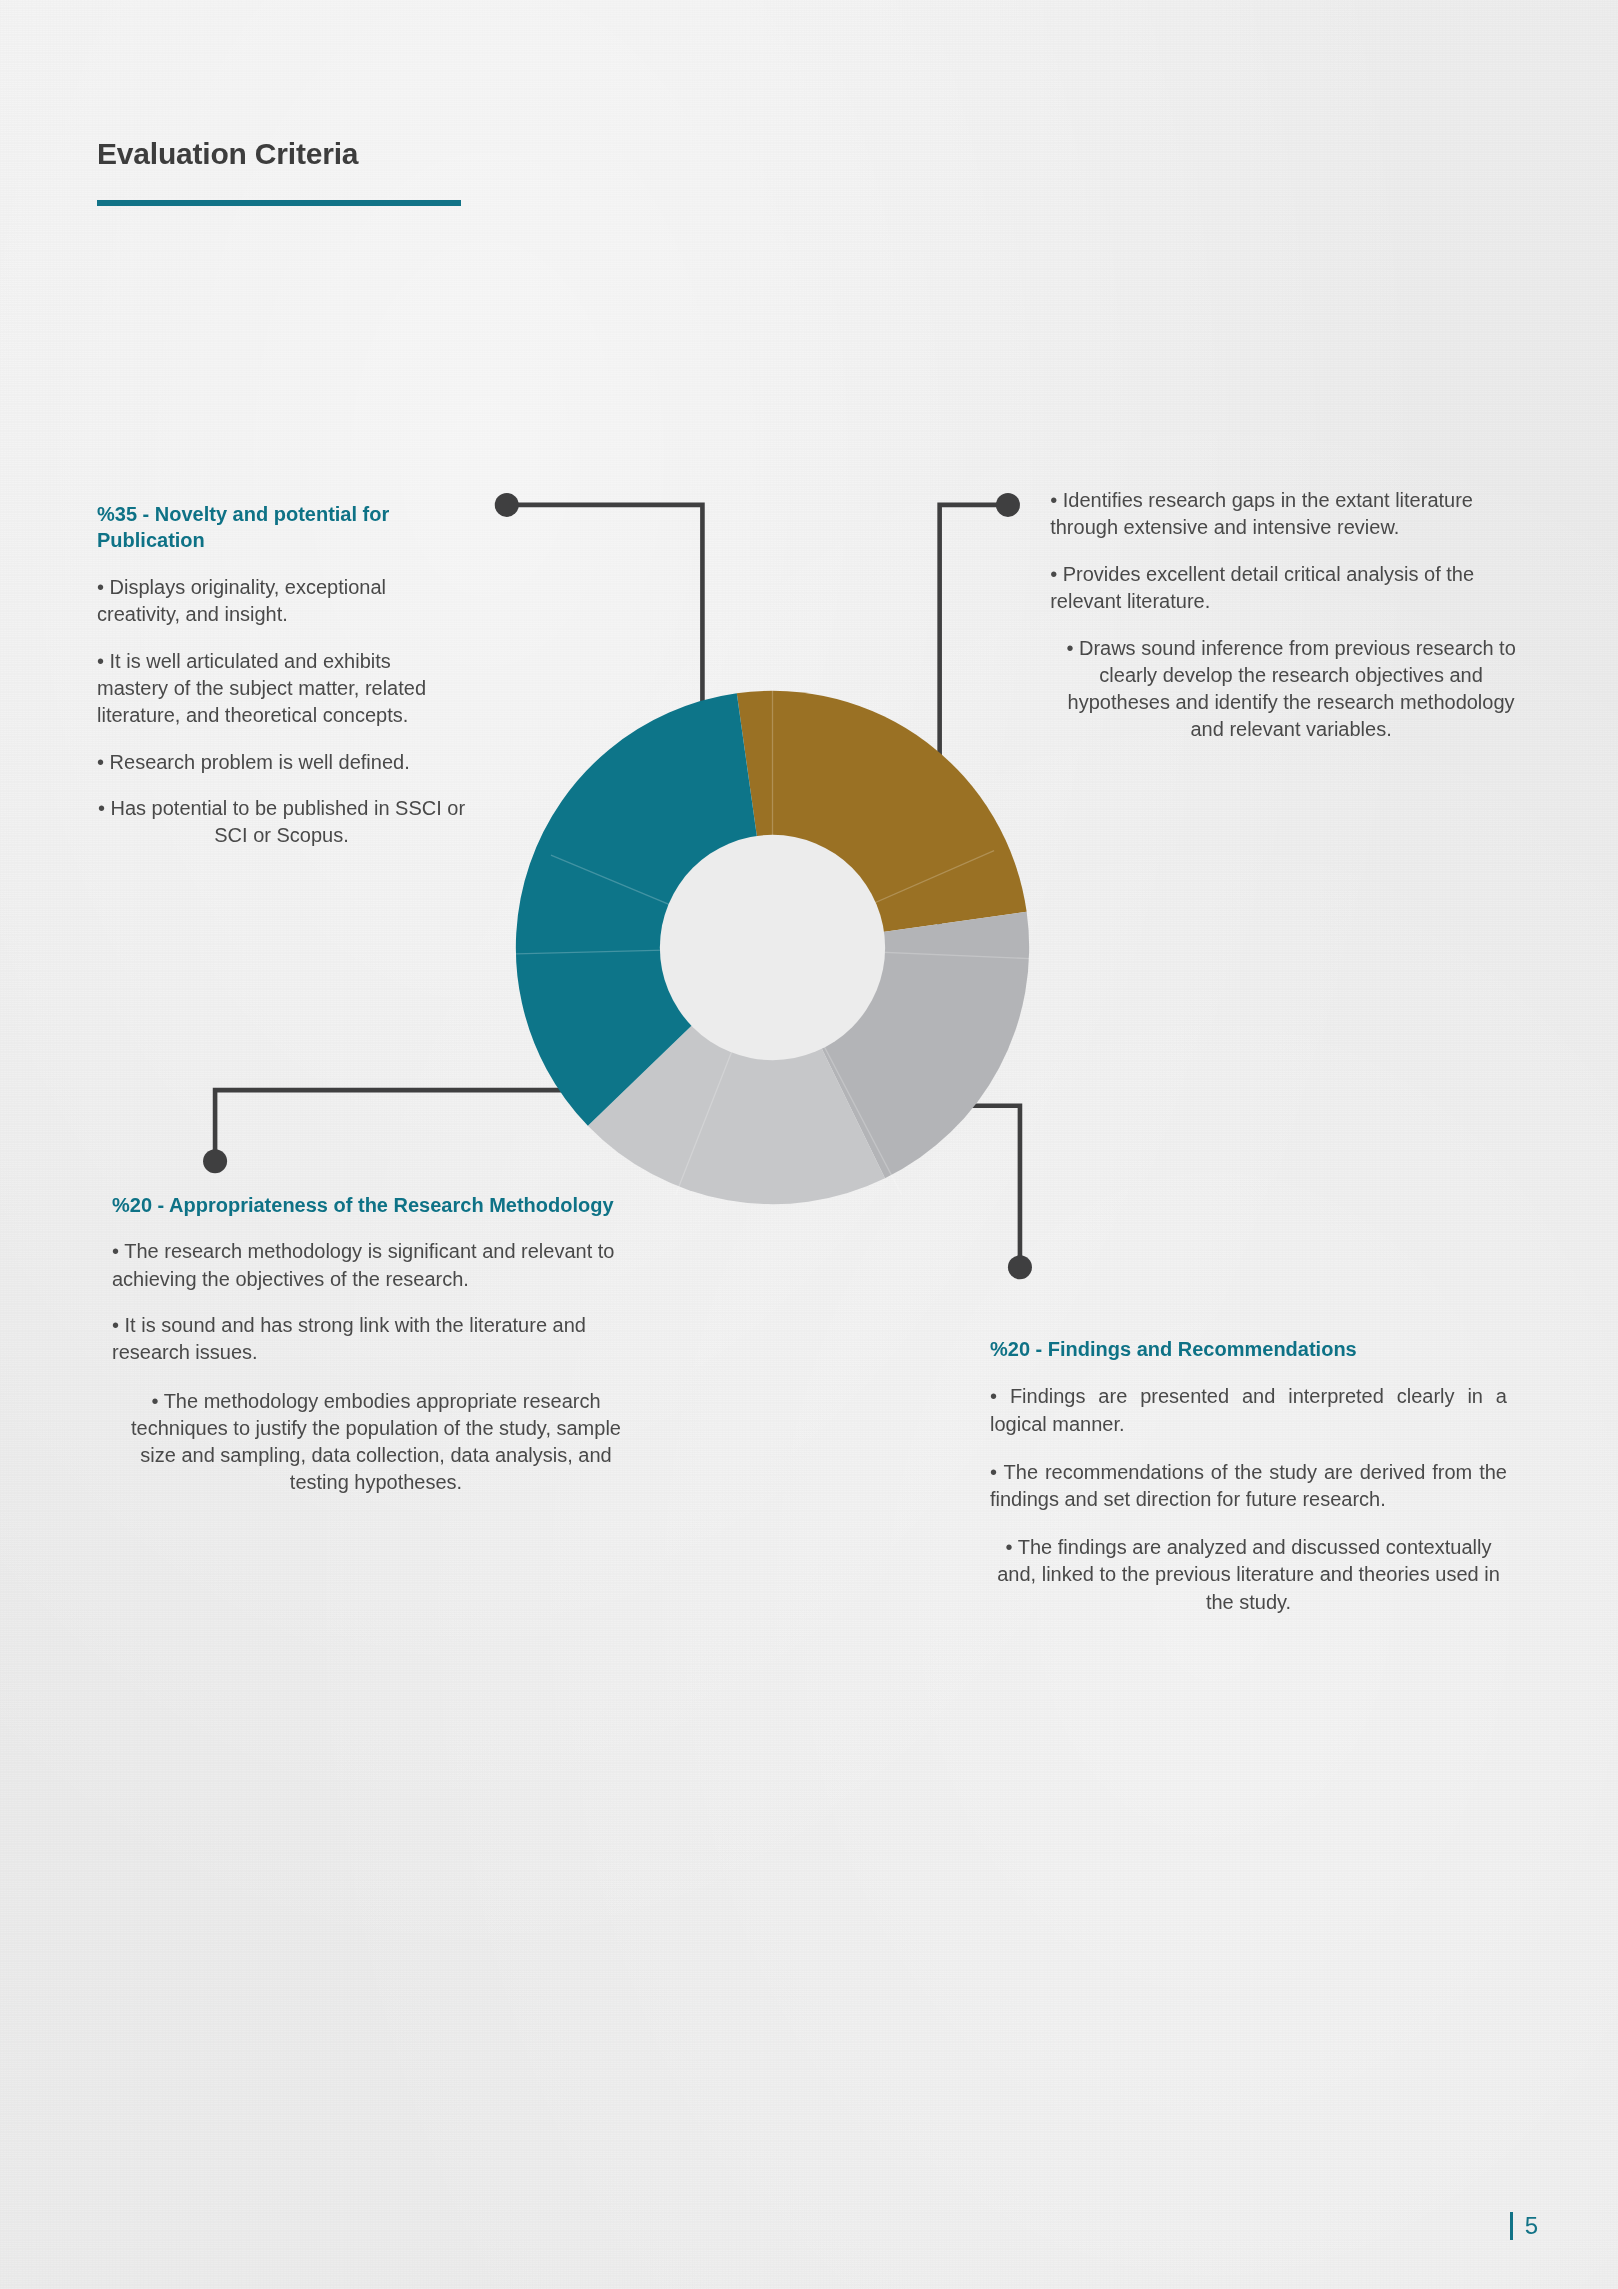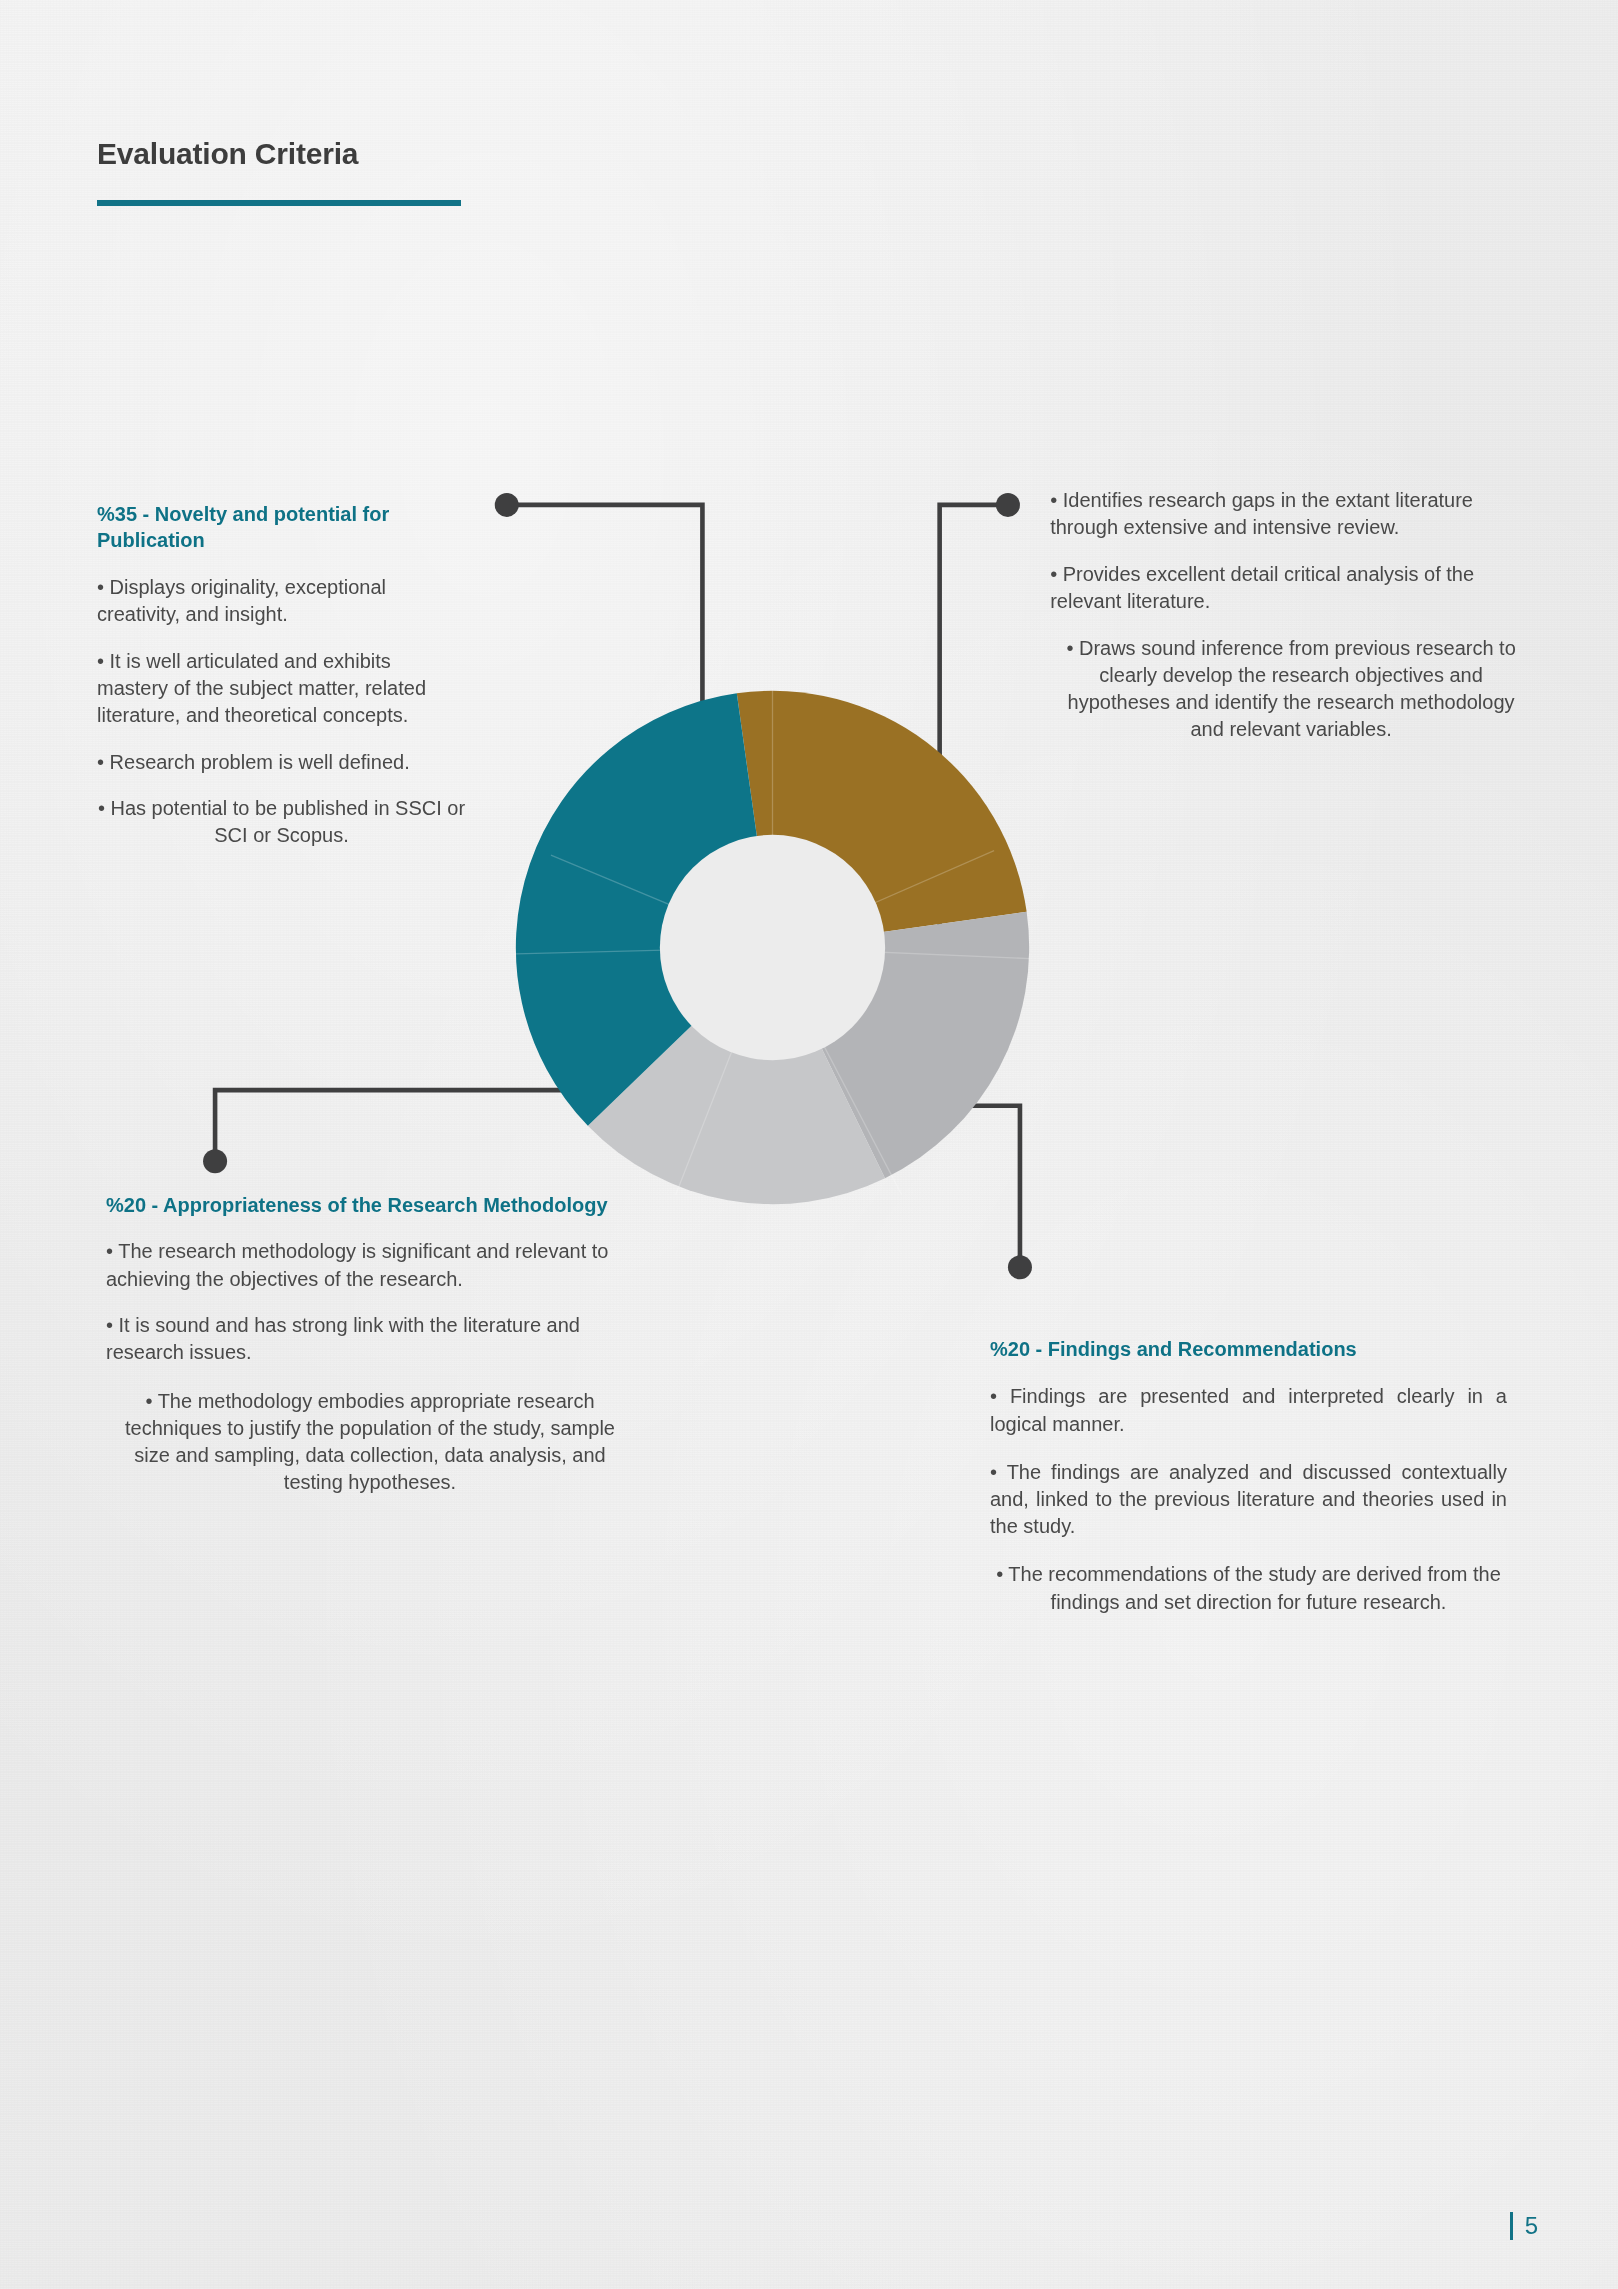--- a/index.html
+++ b/index.html
@@ -69,21 +69,21 @@
     color: #494949;
     font-size: 20px;
     line-height: 1.36;
     margin-bottom: 19.4px;
   }
   .bullet:last-child { margin-bottom: 0; text-align: center; }
   .justify { text-align: justify; margin-top: 21px; }
 
   #callout-novelty       { left: 97px;  top: 489px;  width: 369px; margin-top: 12px; }
   #callout-literature    { left: 1041px; top: 487px;  width: 491px; }
-  #callout-methodology   { left: 106px;  top: 1192px; width: 528px; }
+  #callout-methodology   { left: 112px;  top: 1192px; width: 528px; }
   #callout-findings      { left: 990px; top: 1336px; width: 517px; }
 
   #callout-literature .bullet,
   #callout-literature .callout-heading { margin-left: 9.2px; }
 
   
   #donut-wrap {
     position: absolute;
     left: 514px;
     top: 689px;
@@ -187,22 +187,22 @@
   <div class="callout" id="callout-methodology">
     <div class="callout-heading">%20 - Appropriateness of the Research Methodology</div>
     <div class="bullet">•  The research methodology is significant and relevant to achieving the objectives of the research.</div>
     <div class="bullet">•  It is sound and has strong link with the literature and research issues.</div>
     <div class="bullet justify">• The methodology embodies appropriate research techniques to justify the population of the study, sample size and sampling, data collection, data analysis, and testing hypotheses.</div>
   </div>
 
   <div class="callout" id="callout-findings">
     <div class="callout-heading">%20 - Findings and Recommendations</div>
     <div class="bullet justify">• Findings are presented and interpreted clearly in a logical manner.</div>
+    <div class="bullet justify">• The recommendations of the study are derived from the findings and set direction for future research.</div>
     <div class="bullet justify">• The findings are analyzed and discussed contextually and, linked to the previous literature and theories used in the study.</div>
-    <div class="bullet justify">• The recommendations of the study are derived from the findings and set direction for future research.</div>
   </div>
 
   <div id="footer">
     <span id="footer-rule"></span>
     <span>5</span>
   </div>
 </div>
 
 
 </body></html>

